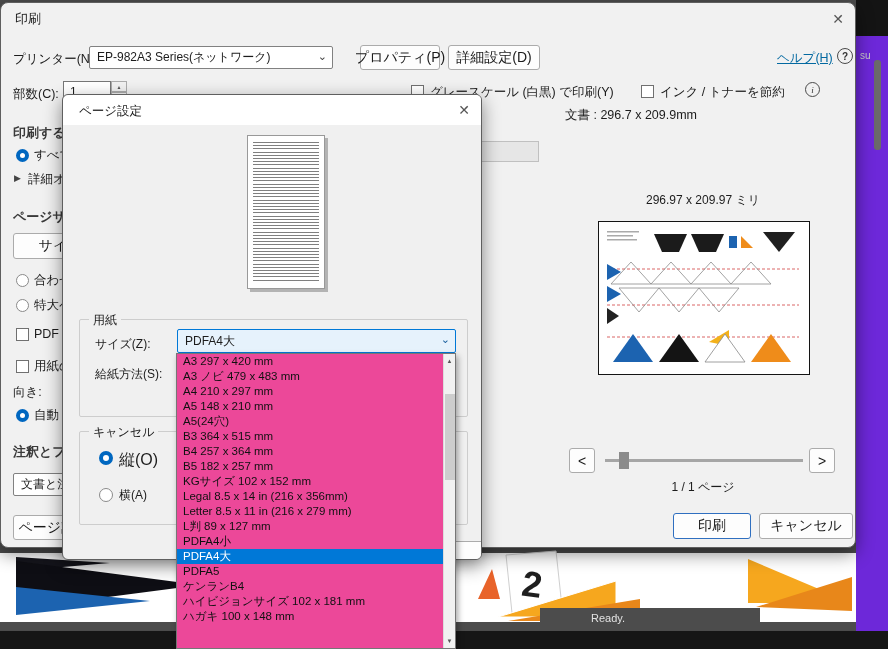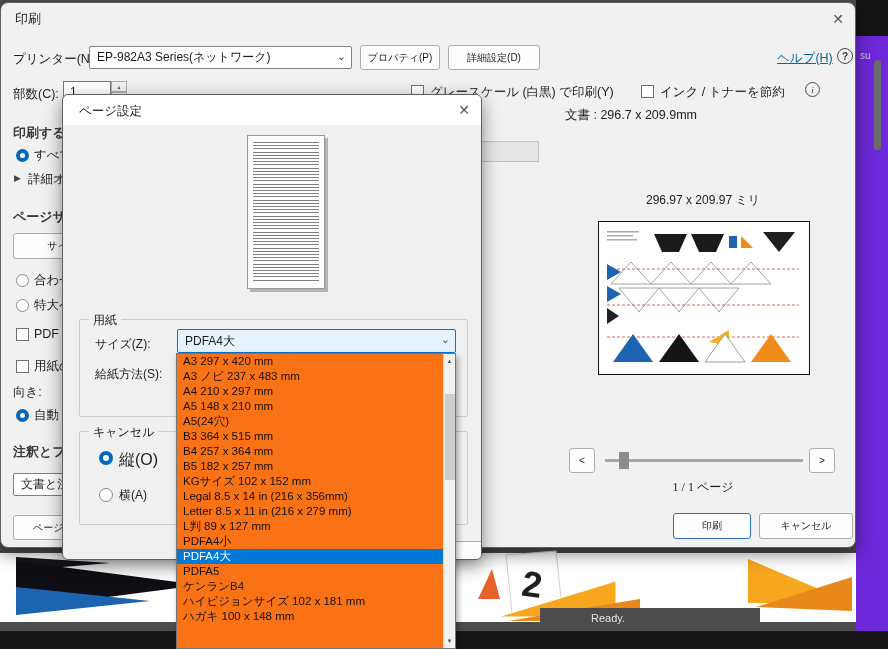--- a/index.html
+++ b/index.html
@@ -2,37 +2,37 @@
 <html><head>
 <meta charset="utf-8">
 <style>
   html,body{margin:0;padding:0;background:#222;}
   .screen{position:relative;width:888px;height:649px;overflow:hidden;background:#4c4c4c;
     font-family:"Liberation Sans","DejaVu Sans",sans-serif;color:#1c1c1c;}
   .abs{position:absolute;}
   .lbl{position:absolute;font-size:12.5px;color:#1c1c1c;white-space:nowrap;}
   .hd{position:absolute;font-size:13px;font-weight:bold;color:#3a3a3a;white-space:nowrap;}
   .btn{position:absolute;background:#fdfdfd;border:1px solid #ababab;border-radius:3px;
-    font-size:10px;display:flex;align-items:center;justify-content:center;color:#1a1a1a;
+    font-size:14px;display:flex;align-items:center;justify-content:center;color:#1a1a1a;
     box-sizing:border-box;white-space:nowrap;}
   .btn.default{border-color:#2f6fc0;}
   .combo{position:absolute;background:#fff;border:1px solid #818181;border-radius:2px;
     font-size:12px;display:flex;align-items:center;padding:0 20px 0 7px;box-sizing:border-box;
     white-space:nowrap;overflow:hidden;}
   .combo .chev{position:absolute;right:5px;top:50%;transform:translateY(-60%);font-size:11px;color:#444;}
   .radio{position:absolute;width:13px;height:13px;border:1px solid #8a8a8a;border-radius:50%;
     background:#fff;box-sizing:border-box;}
   .radio.checked{border:4px solid #0067c0;}
   .checkbox{position:absolute;width:13px;height:13px;border:1px solid #707070;background:#fff;box-sizing:border-box;}
   .grp{position:absolute;border:1px solid #cdcdcd;border-radius:2px;}
   .grp-label{position:absolute;background:#f0f0f0;padding:0 4px;font-size:12px;white-space:nowrap;}
   .dialog{position:absolute;background:#f1f1f1;border:1px solid #5f5f5f;box-shadow:0 6px 18px rgba(0,0,0,.45);
     box-sizing:border-box;overflow:hidden;}
   .closebtn{position:absolute;font-size:14px;color:#555;display:flex;align-items:center;justify-content:center;cursor:default;}
-  .size-list{position:absolute;left:176px;top:353px;width:280px;height:296px;background:#f97316;
+  .size-list{position:absolute;left:176px;top:353px;width:280px;height:296px;background:#ec4899;
     border:1px solid #767676;box-sizing:border-box;z-index:30;box-shadow:2px 3px 6px rgba(0,0,0,.35);}
   .size-items{position:absolute;left:0;top:0;right:12px;bottom:0;overflow:hidden;}
   .list-item{height:15px;line-height:15px;font-size:11.5px;padding:0 4px 0 6px;white-space:nowrap;overflow:hidden;color:#111;}
   .list-item.selected{background:#0078d7;color:#fff;}
   .sb{position:absolute;right:0;top:0;width:12px;bottom:0;background:#f1f1f1;border-left:1px solid #dcdcdc;box-sizing:border-box;}
   .sb-arrow{position:absolute;left:0;width:11px;height:14px;font-size:6px;color:#555;
     display:flex;align-items:center;justify-content:center;}
   .sb-thumb{position:absolute;left:1px;width:10px;background:#cdcdcd;}
   .thumb-lines{position:absolute;left:5px;right:5px;top:6px;bottom:6px;opacity:.75;
     background:repeating-linear-gradient(to bottom,#555 0 1px,transparent 1px 3.2px);}
@@ -69,21 +69,21 @@
     <div class="abs" style="left:4px;top:50px;font-size:10px;color:#cccccc;">su</div>
     <div class="abs" style="left:18px;top:60px;width:7px;height:90px;background:#6a6a6a;border-radius:3px;"></div>
   </div>
 
   <div class="dialog" style="left:0;top:2px;width:856px;height:546px;border-radius:8px;z-index:10;">
 
     <div class="lbl" style="left:14px;top:7px;font-size:13px;">印刷</div>
     <div class="closebtn" style="left:824px;top:4px;width:26px;height:24px;">✕</div>
 
     <div class="lbl" style="left:12px;top:48px;">プリンター(N):</div>
-    <div class="combo" style="left:88px;top:43px;width:263px;height:23px;">
+    <div class="combo" style="left:88px;top:43px;width:244px;height:23px;">
       <span>EP-982A3 Series(ネットワーク)</span>
       <span class="chev">⌄</span>
     </div>
     <div class="btn" style="left:359px;top:42px;width:80px;height:25px;">プロパティ(P)</div>
     <div class="btn" style="left:447px;top:42px;width:92px;height:25px;">詳細設定(D)</div>
     <a class="abs link" style="left:776px;top:47px;">ヘルプ(H)</a>
     <div class="circle-ic" style="left:836px;top:45px;width:16px;height:16px;font-size:10px;font-weight:bold;">?</div>
 
     <div class="lbl" style="left:12px;top:83px;">部数(C):</div>
     <div class="abs" style="left:62px;top:78px;width:48px;height:22px;background:#fff;border:1px solid #767676;
@@ -160,21 +160,21 @@
         <polygon points="60,140 80,112 100,140" fill="#141414"></polygon>
         <polygon points="106,140 126,112 146,140" fill="#fff" stroke="#888" stroke-width="0.8"></polygon>
         <polygon points="152,140 172,112 192,140" fill="#ef8c1a"></polygon>
       </svg>
     </div>
 
     <div class="btn" style="left:568px;top:445px;width:26px;height:25px;">&lt;</div>
     <div class="abs" style="left:604px;top:456px;width:198px;height:3px;background:#a6a6a6;"></div>
     <div class="abs" style="left:618px;top:449px;width:10px;height:17px;background:#8b8b8b;"></div>
     <div class="btn" style="left:808px;top:445px;width:26px;height:25px;">&gt;</div>
-    <div class="lbl" style="left:597px;top:476px;width:210px;text-align:center;font-size:12px;font-family:Liberation Serif, serif;">1 / 1 ページ</div>
+    <div class="lbl" style="left:597px;top:476px;width:210px;text-align:center;font-size:12px;">1 / 1 ページ</div>
 
     <div class="btn default" style="left:672px;top:510px;width:78px;height:26px;">印刷</div>
     <div class="btn" style="left:758px;top:510px;width:94px;height:26px;">キャンセル</div>
   </div>
 
   <div class="dialog" style="left:62px;top:94px;width:420px;height:466px;background:#f0f0f0;border-radius:6px;z-index:20;">
     <div class="abs" style="left:0;top:0;width:420px;height:30px;background:#ffffff;border-radius:6px 6px 0 0;"></div>
     <div class="lbl" style="left:16px;top:8px;">ページ設定</div>
     <div class="closebtn" style="left:388px;top:3px;width:26px;height:24px;">✕</div>
 
@@ -198,21 +198,21 @@
     <div class="lbl" style="left:56px;top:355px;font-size:16px;">縦(O)</div>
     <div class="radio" style="left:36px;top:393px;width:14px;height:14px;"></div>
     <div class="lbl" style="left:56px;top:392px;font-size:12px;">横(A)</div>
 
     <div class="btn" style="left:390px;top:446px;width:74px;height:22px;"></div>
   </div>
 
   <div class="size-list">
     <div class="size-items">
         <div class="list-item">A3 297 x 420 mm</div>
-        <div class="list-item">A3 ノビ 237 x 483 mm</div>
+        <div class="list-item">A3 ノビ 479 x 483 mm</div>
         <div class="list-item">A4 210 x 297 mm</div>
         <div class="list-item">A5 148 x 210 mm</div>
         <div class="list-item">A5(24穴)</div>
         <div class="list-item">B3 364 x 515 mm</div>
         <div class="list-item">B4 257 x 364 mm</div>
         <div class="list-item">B5 182 x 257 mm</div>
         <div class="list-item">KGサイズ 102 x 152 mm</div>
         <div class="list-item">Legal 8.5 x 14 in (216 x 356mm)</div>
         <div class="list-item">Letter 8.5 x 11 in (216 x 279 mm)</div>
         <div class="list-item">L判 89 x 127 mm</div>

